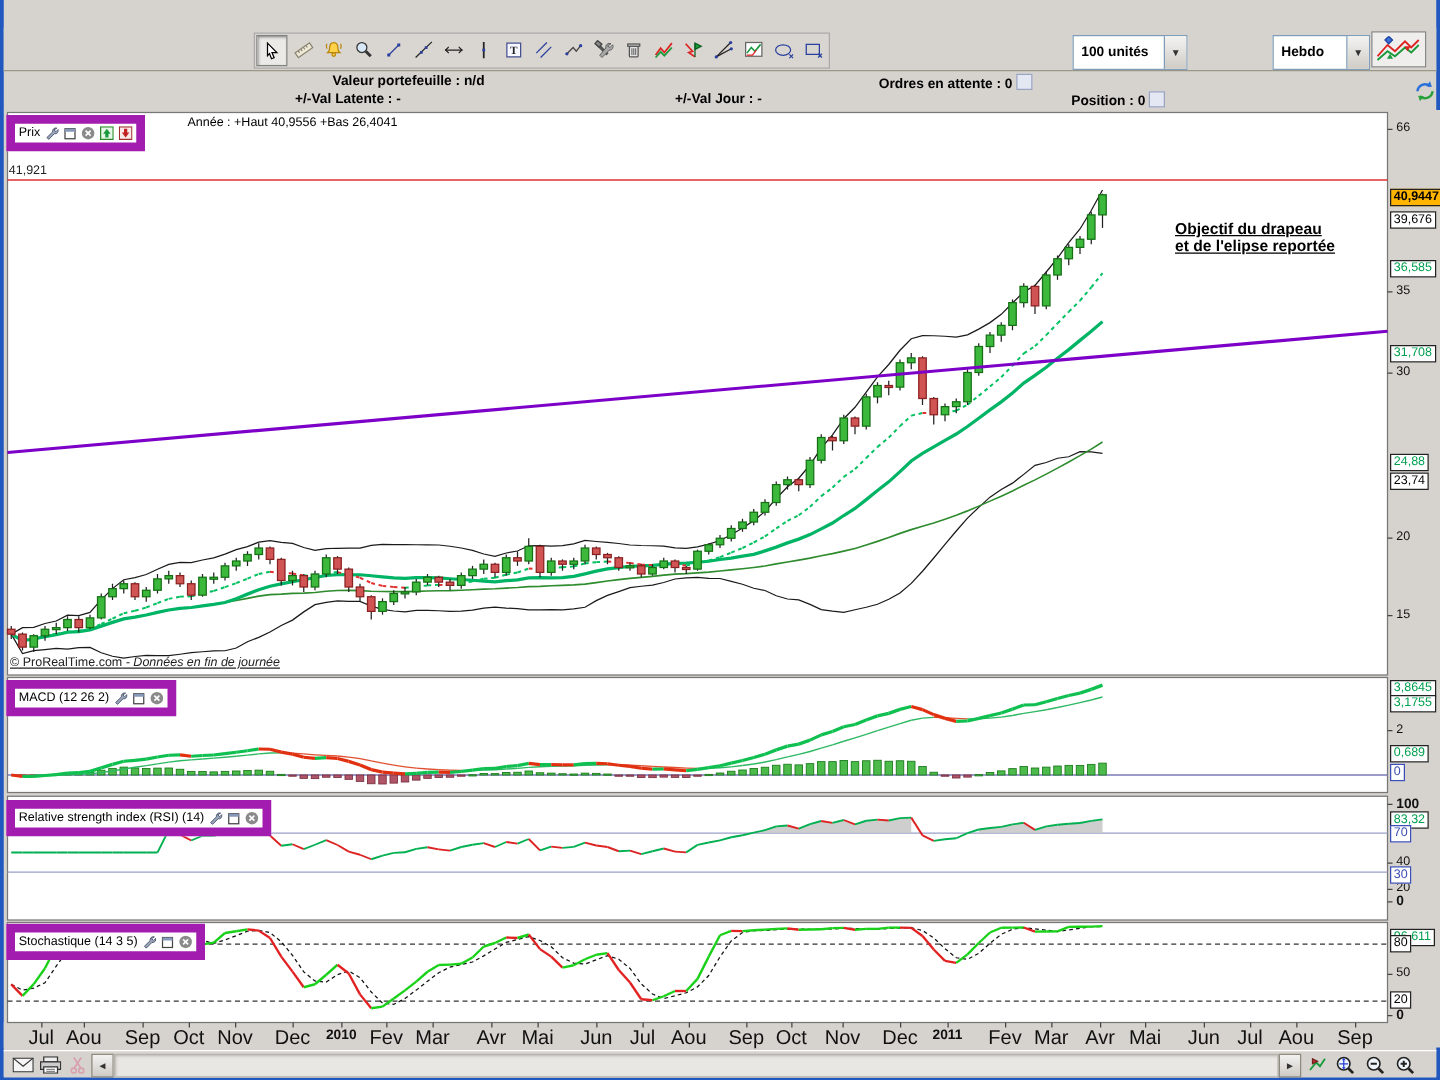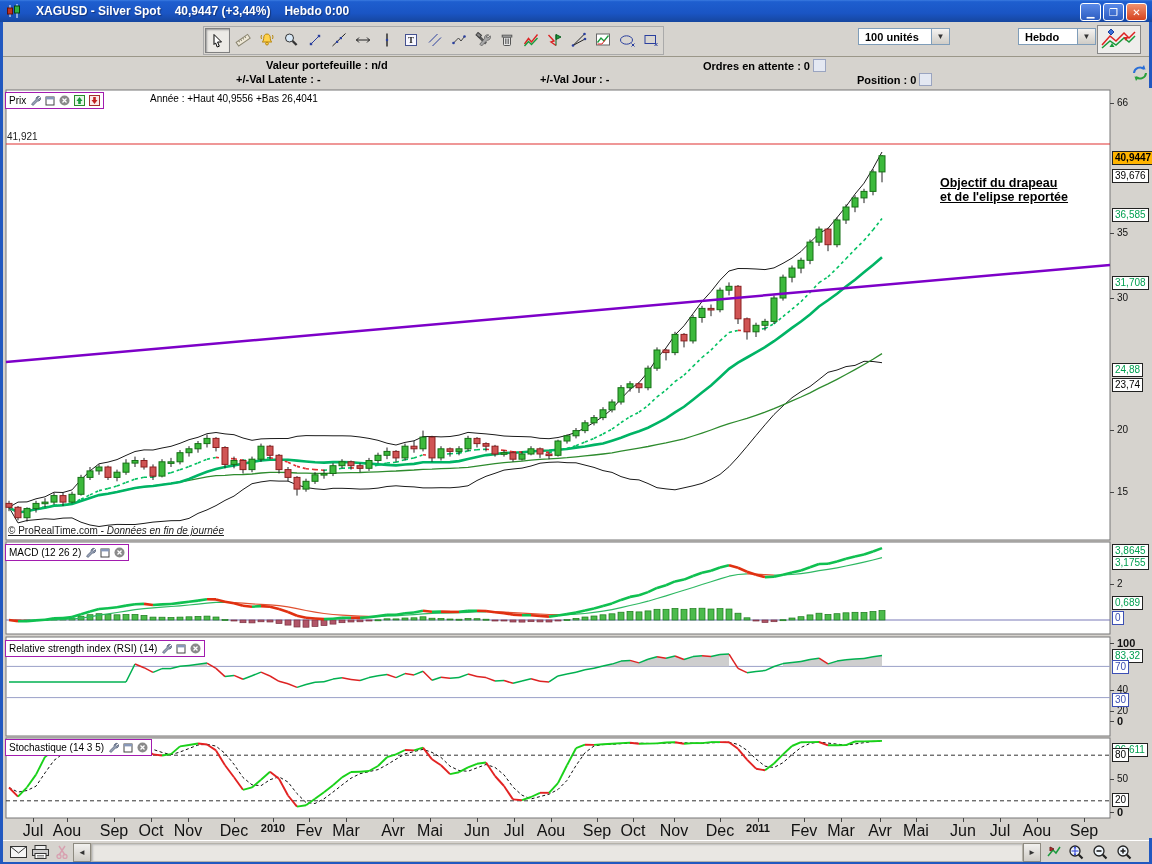--- a/index.html
+++ b/index.html
@@ -18,35 +18,35 @@
     background:linear-gradient(180deg,#5a8ae8,#2c5cc0);}
   .winbtn.close{background:linear-gradient(180deg,#f0926f,#d6431f);}
   #winbtns{position:absolute;right:5px;top:3px;display:flex;}
   
   #toolbar{position:absolute;left:0;top:22px;width:1146px;height:34px;background:#d6d3ce;
     border-bottom:1px solid #9b9789;}
   .toolgroup{position:absolute;left:200px;top:4px;display:flex;gap:1px;border:1px solid #aaa;
     background:#d9d6d1;padding:1px;}
   .tool-btn{width:23px;height:23px;display:flex;align-items:center;justify-content:center;background:#d9d6d1;}
   .tool-btn.selected{background:#eceae6;border:1px solid #808080;box-shadow:inset 1px 1px 2px #999;}
-  .combo{position:absolute;top:6px;height:17px;background:#fff;border:1px solid #7f9db9;
+  .combo{position:absolute;top:6px;height:28px;background:#fff;border:1px solid #7f9db9;
     font-size:11px;font-weight:bold;display:flex;align-items:center;box-sizing:border-box;}
   .combo .val{padding:0 6px;flex:1;}
   .combo .dd{width:17px;height:100%;background:linear-gradient(180deg,#f4f3f1,#cfccc6);
     border-left:1px solid #7f9db9;display:flex;align-items:center;justify-content:center;font-size:8px;color:#333;}
   #chartmode-btn{position:absolute;right:8px;top:3px;width:42px;height:27px;border:1px solid #888;
     background:#efeeec;display:flex;align-items:center;justify-content:center;}
   
   .acct{position:absolute;font-size:11px;font-weight:bold;color:#000;}
   .mini-ic{display:inline-block;width:11px;height:11px;border:1px solid #9aa4c0;background:#e4e8f2;
     vertical-align:-2px;margin-left:3px;}
   
   #axis-strip{position:absolute;left:1107px;top:88px;width:42px;height:750px;background:#d6d3ce;}
   #month-strip{position:absolute;left:0;top:818px;width:1107px;height:20px;background:#d6d3ce;}
-  .panel-header{position:absolute;background:#fff;border:1px solid #a21caf;height:15px;display:flex;
+  .panel-header{position:absolute;background:#fff;border:7px solid #a21caf;height:15px;display:flex;
     align-items:center;gap:4px;padding:0 3px;font-size:10px;color:#000;z-index:5;}
   .hdr-ic{display:flex;align-items:center;}
   .axis-box{position:absolute;left:1109px;font-size:10px;height:12px;line-height:12px;padding:0 2px;
     background:#fff;border:1px solid #222;transform:translateY(-7px);z-index:4;color:#000;}
   .axis-box.green{color:#00a050;}
   .axis-box.blue{color:#3c4fb4;border-color:#3c4fb4;}
   .axis-box.last{background:#ffb400;font-weight:bold;}
   .tick-mark{position:absolute;left:1107px;width:4px;height:1px;background:#444;z-index:4;}
   .tick-label{position:absolute;left:1114px;font-size:10px;color:#111;transform:translateY(-6px);z-index:4;}
   .tick-label.bold{font-weight:bold;font-size:11px;}
@@ -67,38 +67,20 @@
   .scrollbtn{position:absolute;top:2px;width:16px;height:17px;background:linear-gradient(180deg,#f2f1ef,#cfccc6);
     border:1px solid #8d8a80;display:flex;align-items:center;justify-content:center;font-size:8px;color:#333;}
   #scrolltrack{position:absolute;left:88px;top:2px;width:930px;height:17px;background:#e9e7e3;
     border:1px solid #b5b2aa;box-shadow:inset 1px 1px 2px #bbb;}
 </style>
 </head>
 <body>
 
 <div id="win">
 
-  <div id="titlebar">
-    <span class="hdr-ic">
-      <svg width="16" height="14">
-          <line x1="4" y1="1" x2="4" y2="13" stroke="#fff"></line>
-          <rect x="1.5" y="4" width="5" height="6" fill="#c03020" stroke="#601008"></rect>
-          <line x1="11" y1="0" x2="11" y2="14" stroke="#fff"></line>
-          <rect x="8.5" y="2" width="5" height="7" fill="#30b040" stroke="#084010"></rect>
-        </svg>
-    </span>
-    <span class="t">XAGUSD - Silver Spot</span>
-    <span class="t">40,9447 (+3,44%)</span>
-    <span class="t">Hebdo 0:00</span>
-    <span id="winbtns">
-      <span class="winbtn">▁</span>
-      <span class="winbtn">❐</span>
-      <span class="winbtn close">✕</span>
-    </span>
-  </div>
 
   <div id="toolbar">
     <div class="toolgroup">
       <div class="tool-btn selected">
         <svg width="16" height="16">
             <path d="M4 1.5 L11.5 9 L7.6 9 L9.3 13.2 L7.2 14 L5.6 9.9 L4 11.5 Z" fill="#fff" stroke="#000"></path>
           </svg>
         </div>
       <div class="tool-btn">
         <svg width="16" height="16">

